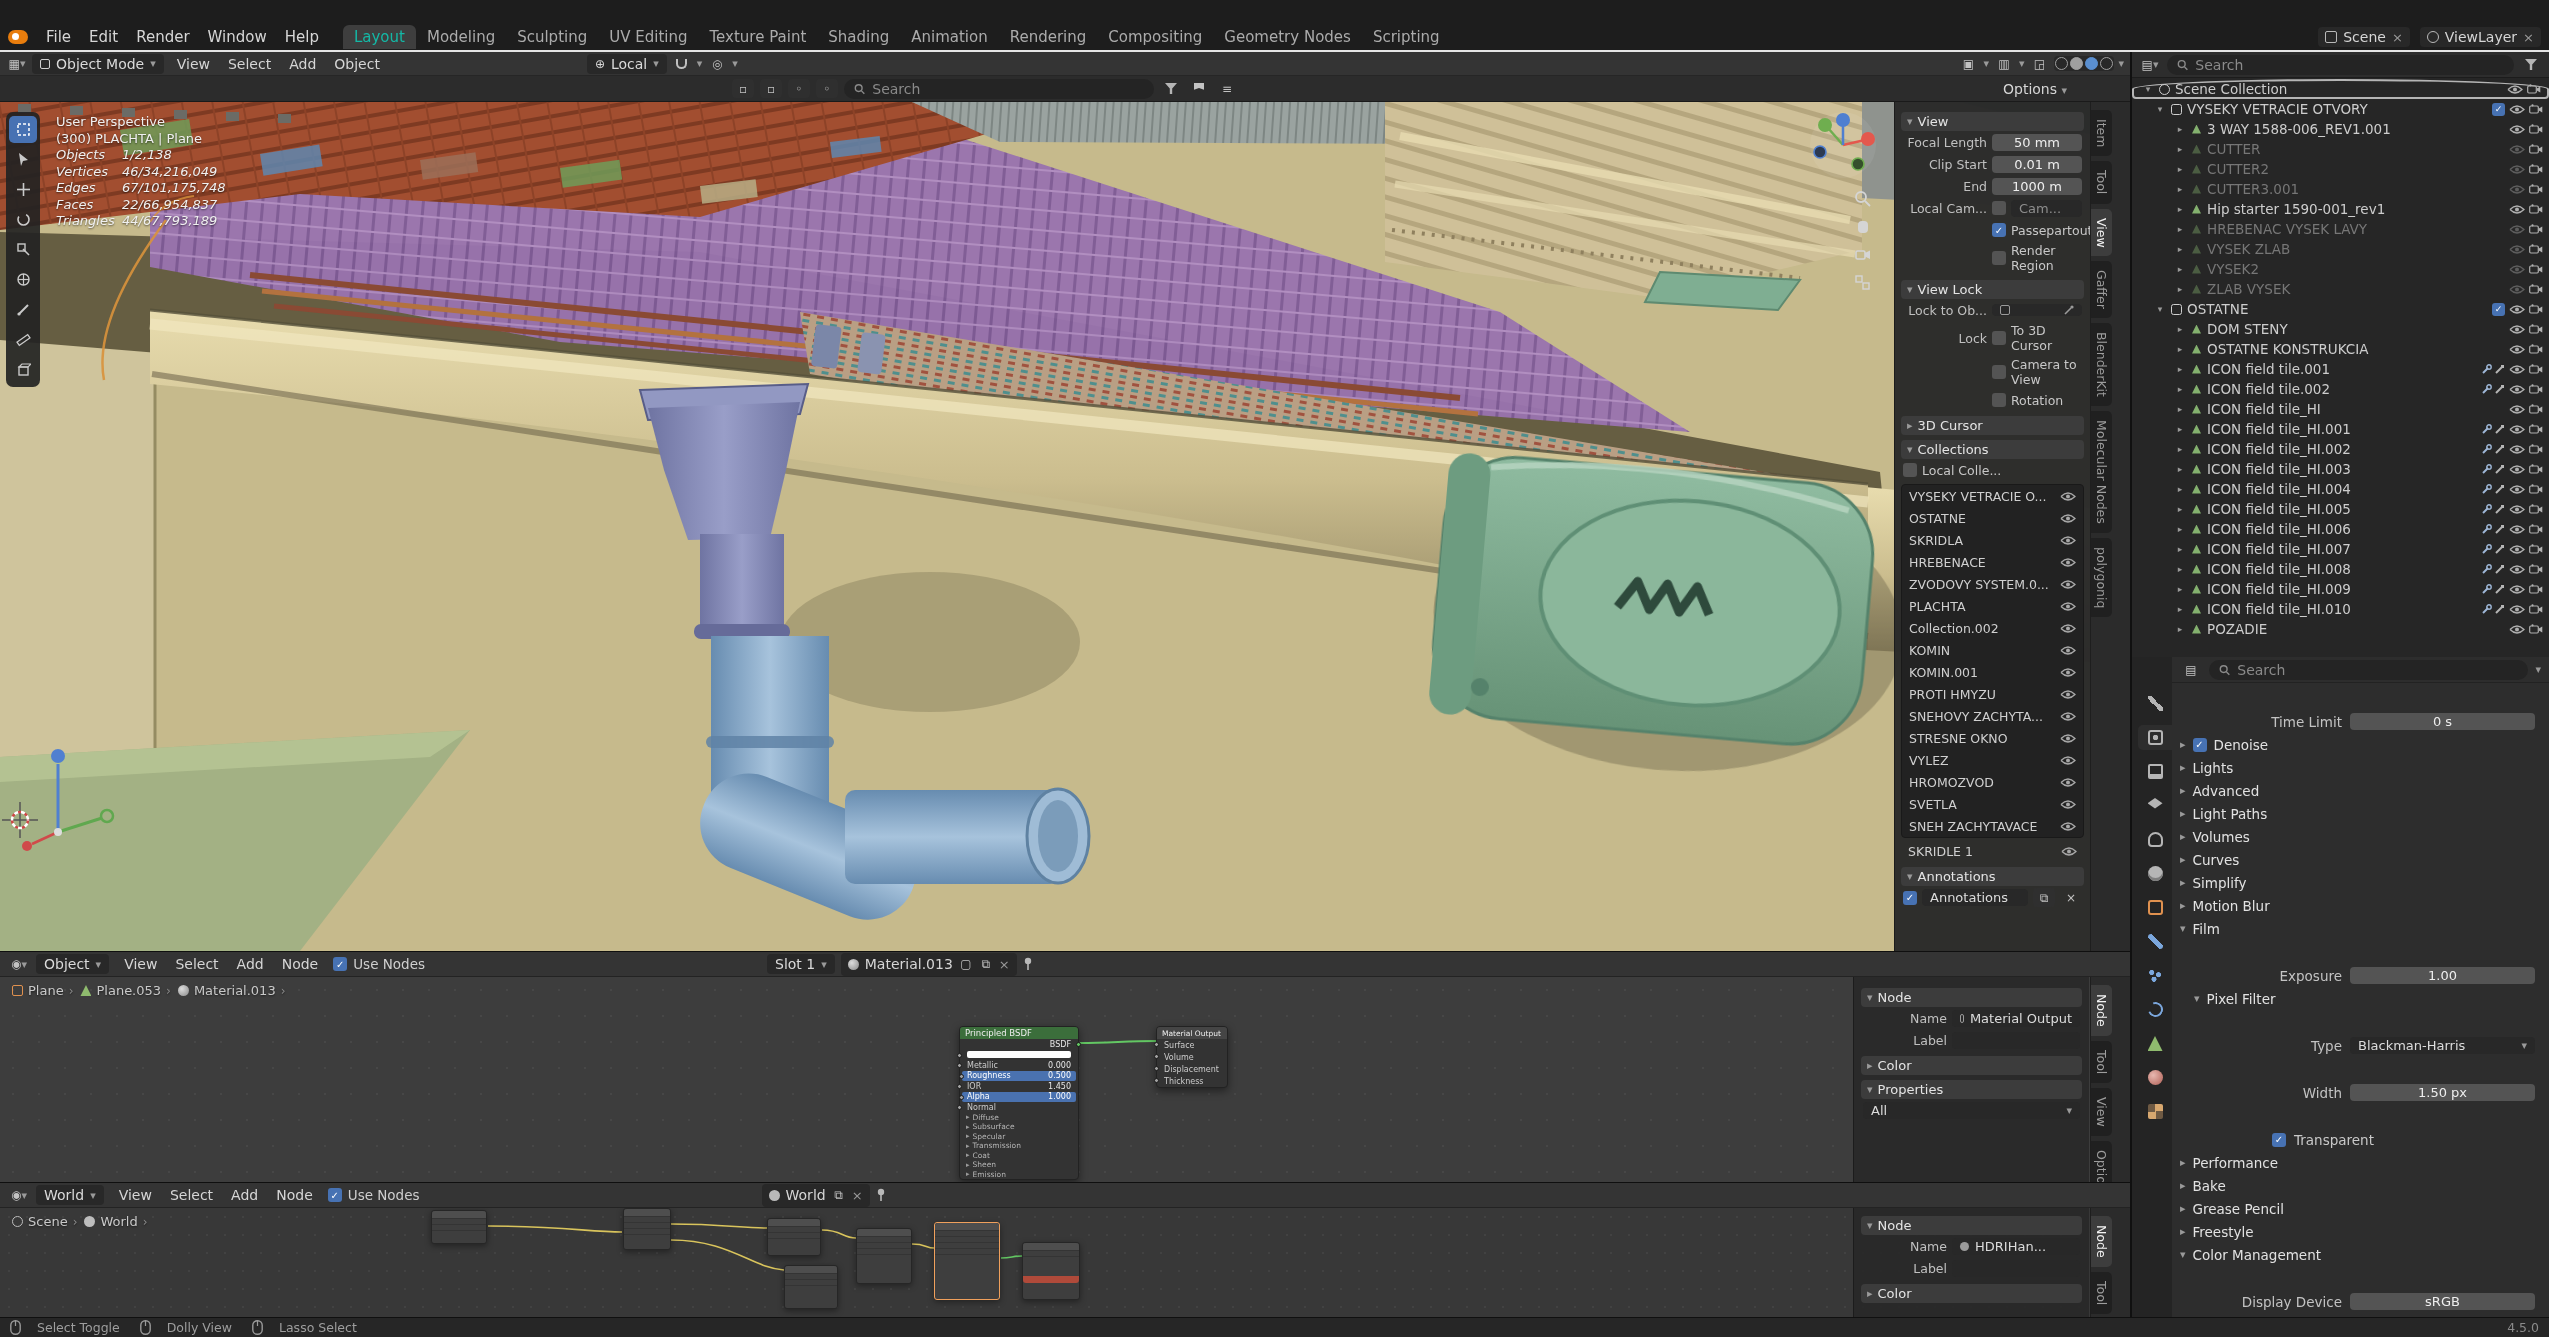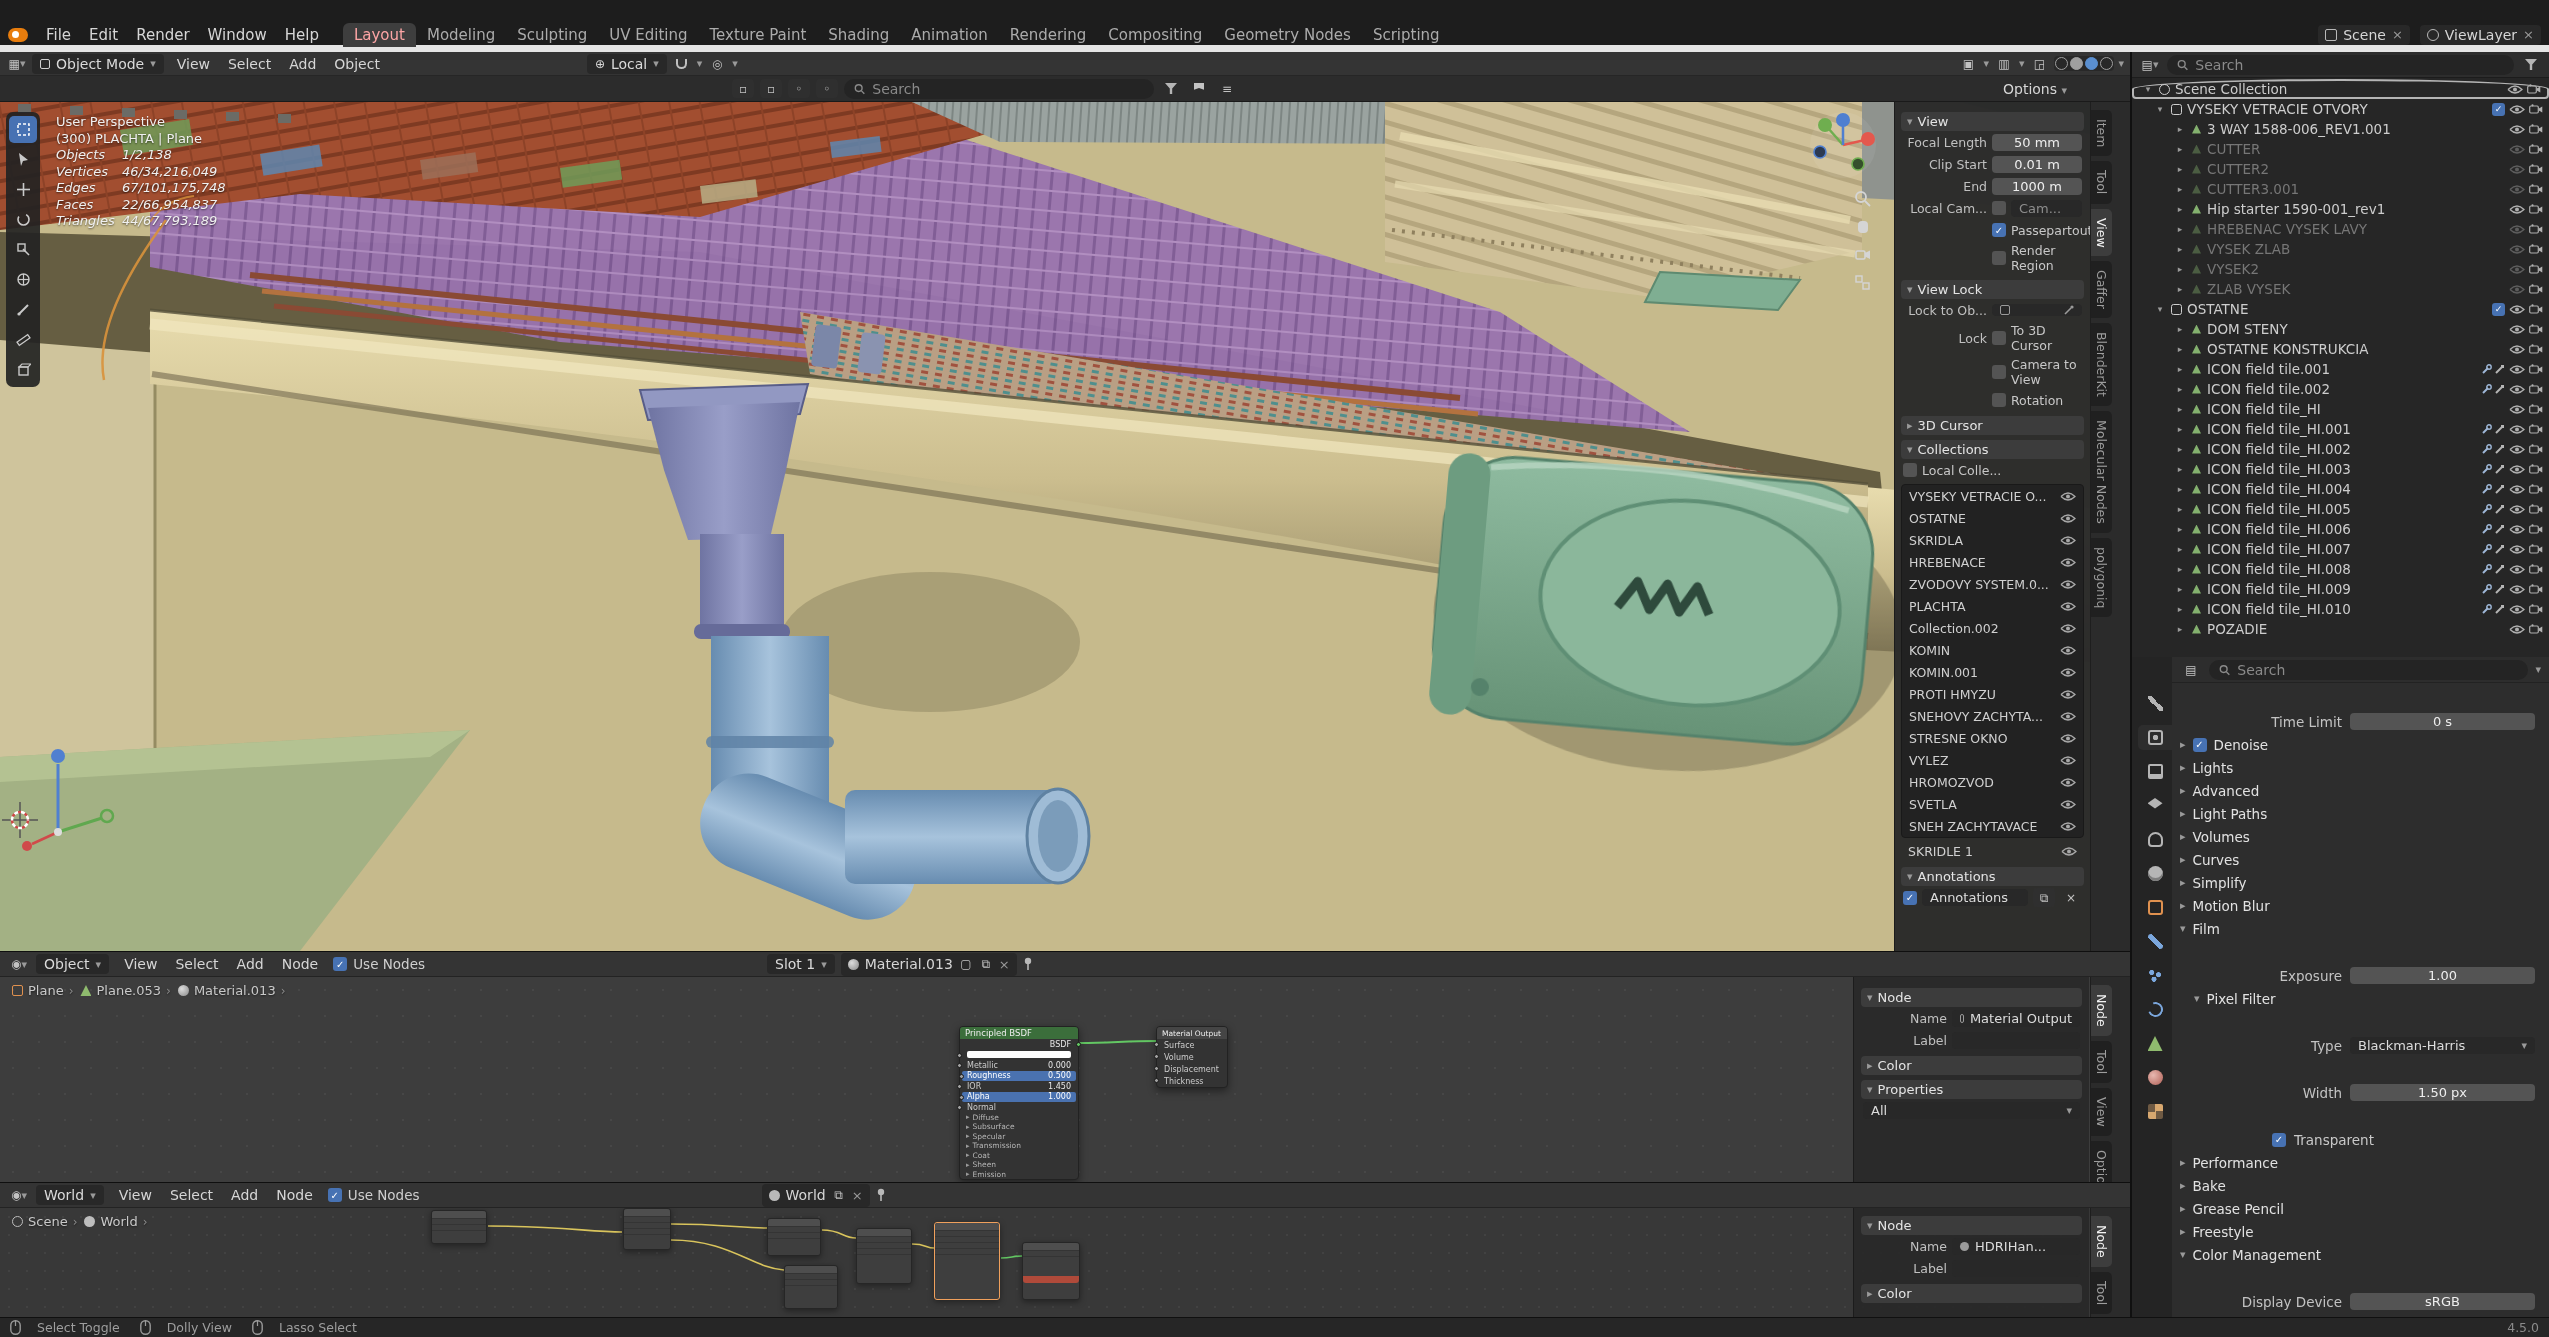--- a/index.html
+++ b/index.html
@@ -2,27 +2,27 @@
 <html><head>
 <meta charset="utf-8">
 <style>
   * { margin:0; padding:0; box-sizing:border-box; }
   html,body { background:#000; }
   body { font-family:"DejaVu Sans","Liberation Sans",sans-serif; }
   #root { position:relative; width:2549px; height:1337px; background:#1d1d1d; color:#d2d2d2; overflow:hidden; font-size:16px; }
 
   
   .titlebar { position:absolute; left:0; top:0; right:0; height:24px; background:#181818; display:flex; align-items:center; justify-content:center; font-size:14px; color:#bdbdbd; }
-  .menubar { position:absolute; left:0; top:24px; right:0; height:28px; background:#1d1d1d; border-bottom:7px solid #e5e5e5; display:flex; align-items:center; padding:0 8px; gap:1px; }
+  .menubar { position:absolute; left:0; top:24px; right:0; height:28px; background:#1d1d1d; border-bottom:2px solid #e5e5e5; display:flex; align-items:center; padding:0 8px; gap:1px; }
   .blogo { width:20px; height:14px; border-radius:7px; background:#e87d0d; position:relative; margin-right:8px; flex:none; }
   .blogo::after { content:""; position:absolute; left:4px; top:3px; width:7px; height:7px; border-radius:50%; background:#fff; }
   .menu-item { padding:2px 9px; border-radius:4px; font-size:15px; color:#d6d6d6; }
   .ws-wrap { display:flex; margin-left:14px; }
   .ws-tab { padding:3px 11px; border-radius:6px 6px 0 0; font-size:15px; color:#ababab; white-space:nowrap; }
-  .ws-tab.active { background:#3e3e3e; color:#fca5a5; }
+  .ws-tab.active { background:#3e3e3e; color:#14b8a6; }
   .mb-right { margin-left:auto; display:flex; gap:10px; align-items:center; }
   .datawidget { display:flex; align-items:center; gap:6px; background:#282828; border-radius:4px; padding:2px 7px; font-size:14px; color:#d6d6d6; }
   .dw-ic { width:12px; height:12px; border:1.6px solid #b9b9b9; border-radius:2px; flex:none; }
   .xbtn { color:#9a9a9a; font-size:13px; }
 
   
   .caret, .cv { color:#9a9a9a; font-size:11px; }
   .dd { display:flex; align-items:center; gap:6px; background:#282828; border-radius:4px; padding:2px 8px; font-size:14px; color:#dadada; }
   .hmenu { padding:2px 9px; font-size:14px; color:#d6d6d6; border-radius:4px; }
   .btn-icon { min-width:22px; height:19px; border-radius:4px; display:flex; align-items:center; justify-content:center; color:#c3c3c3; font-size:12px; background:transparent; }

